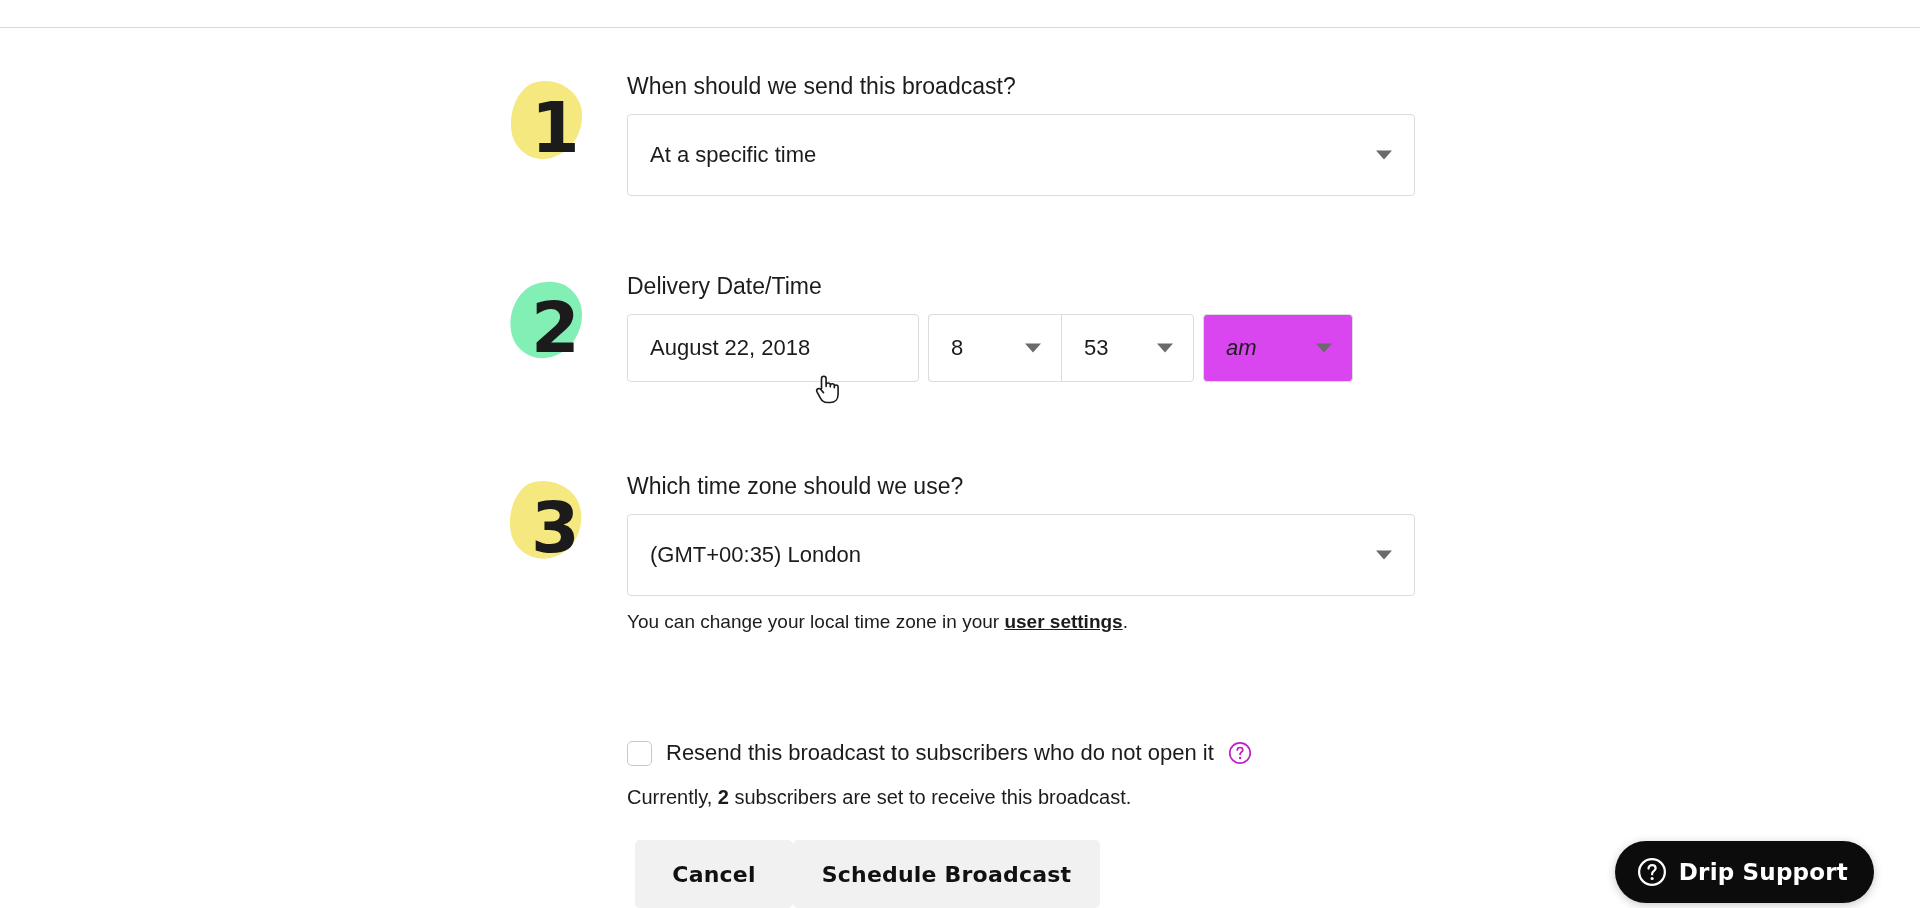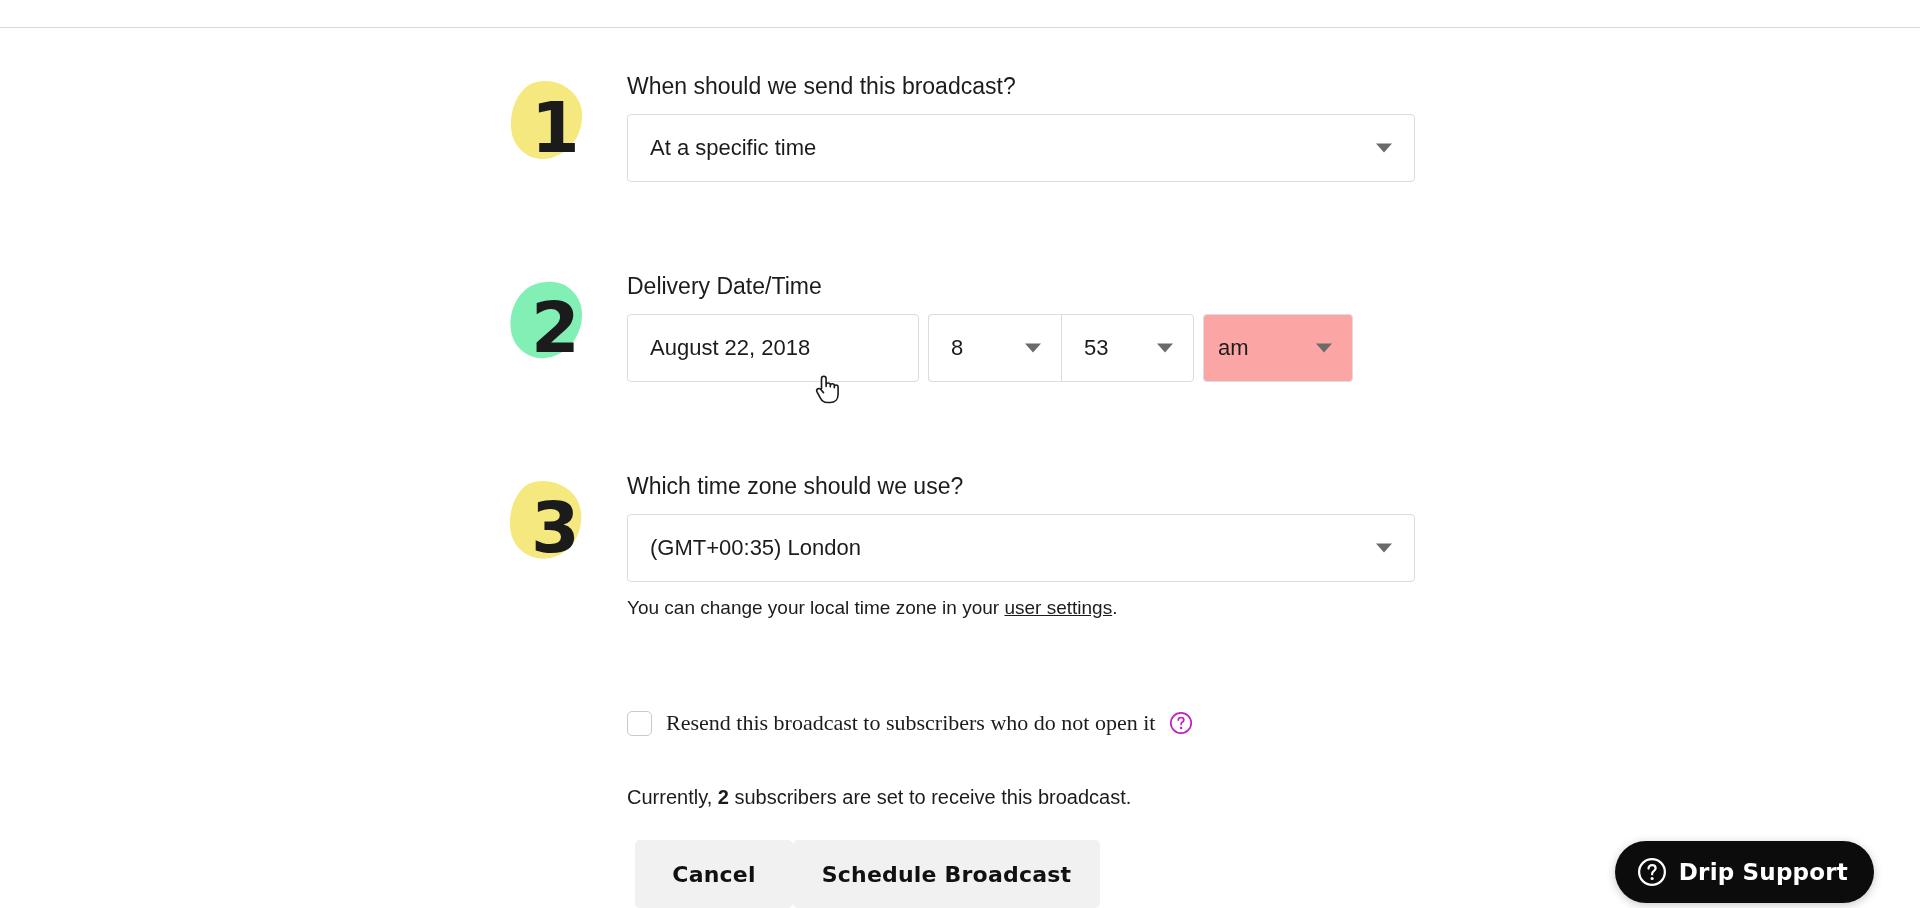--- a/index.html
+++ b/index.html
@@ -69,21 +69,21 @@
     color: #1c1c1c;
     line-height: 28px;
     margin: 0 0 14px 0;
     white-space: nowrap;
     font-weight: 400;
   }
 
   
   .select {
     position: relative;
-    height: 68px;
+    height: 82px;
     border: 1px solid #dcdcdc;
     border-radius: 4px;
     background: #fff;
     display: flex;
     align-items: center;
     padding: 0 22px;
     font-size: 22px;
     color: #1c1c1c;
     cursor: pointer;
     user-select: none;
@@ -126,53 +126,54 @@
     font-size: 22px; color: #1c1c1c;
     cursor: pointer;
   }
   .dt-hour { border-radius: 4px 0 0 4px; border-right: none; }
   .dt-min  { border-radius: 0 4px 4px 0; }
   .dt-ampm {
     position: relative;
     width: 150px; height: 68px;
     border: 1px solid #dcdcdc;
     border-radius: 4px;
-    background: #fca5a5;
-    display: flex; align-items: center;
-    padding: 0 14px;
+    background: #d946ef;
+    display: flex; align-items: center;
+    padding: 0 22px;
     font-size: 22px; color: #1c1c1c;
     cursor: pointer;
+    font-style: italic;
   }
   .caret-sm {
     position: absolute; right: 20px; top: 50%;
     transform: translateY(-50%);
     width: 0; height: 0;
     border-left: 8px solid transparent;
     border-right: 8px solid transparent;
     border-top: 9px solid #6a6a6a;
   }
 
   
   .helper {
     margin-top: 14px;
     font-size: 19px;
     color: #1c1c1c;
     line-height: 24px;
   }
   .helper a {
     color: #1c1c1c;
     text-decoration: underline;
-    font-weight: 400;
+    font-weight: 700;
   }
 
   
   .resend-row {
     position: absolute;
-    left: 627px; top: 710px;
-    display: flex; align-items: center; font-family: Liberation Serif, serif;
+    left: 627px; top: 740px;
+    display: flex; align-items: center;
   }
   .checkbox {
     width: 25px; height: 25px;
     border: 1px solid #c9c9c9;
     border-radius: 5px;
     background: #fff;
     flex: none;
     cursor: pointer;
   }
   .resend-label {

